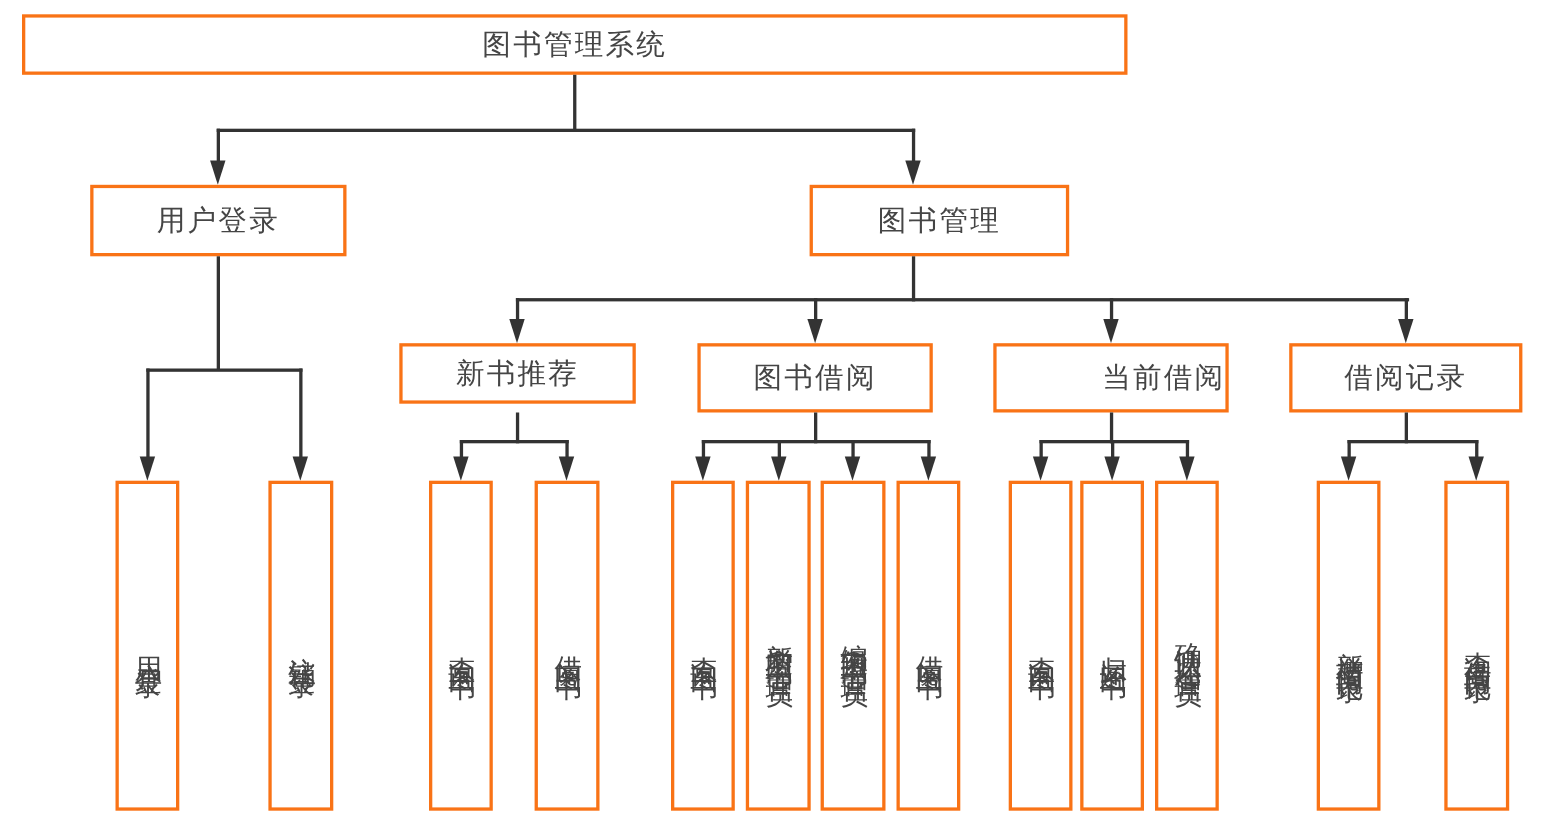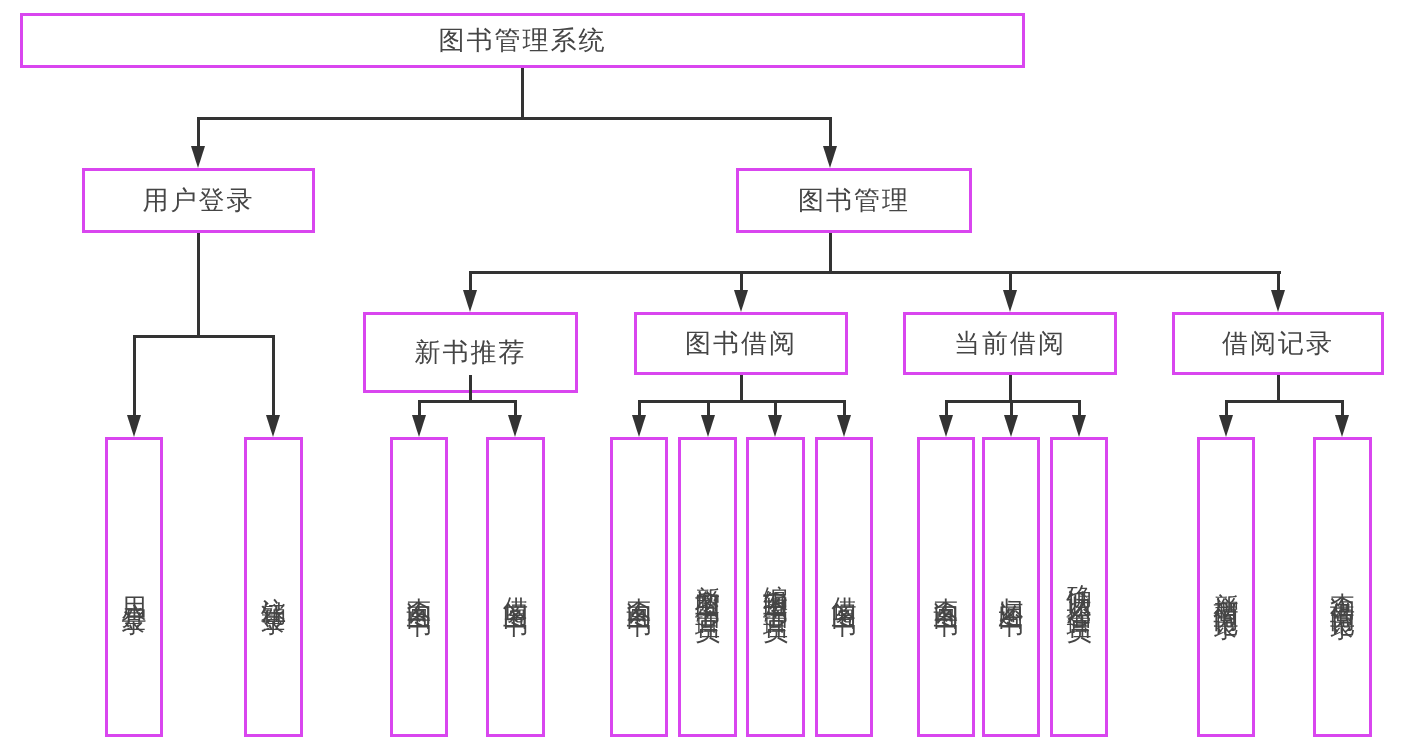--- a/index.html
+++ b/index.html
@@ -6,21 +6,21 @@
   #canvas{
     position:relative;
     width:1405px;height:747px;
     background:#ffffff;
     font-family:"Liberation Sans","DejaVu Sans",sans-serif;
     overflow:hidden;
   }
   .box{
     position:absolute;
     background:#ffffff;
-    border:3px solid #d946ef;
+    border:3px solid #f97316;
     box-sizing:border-box;
     display:flex;align-items:center;justify-content:center;
   }
   .hlabel{
     font-size:26px;
     letter-spacing:2px;
     color:#454545;
     white-space:nowrap;
   }
   .leaf{top:437px;height:300px;}
@@ -84,27 +84,27 @@
   <div class="h" style="left:469px;top:271px;width:812px;"></div>
   <div class="v" style="left:469px;top:271px;height:22px;"></div>
   <div class="arrow" style="left:463px;top:290px;"></div>
   <div class="v" style="left:740px;top:271px;height:22px;"></div>
   <div class="arrow" style="left:734px;top:290px;"></div>
   <div class="v" style="left:1009px;top:271px;height:22px;"></div>
   <div class="arrow" style="left:1003px;top:290px;"></div>
   <div class="v" style="left:1277px;top:271px;height:22px;"></div>
   <div class="arrow" style="left:1271px;top:290px;"></div>
 
-  <div class="box" style="left:363px;top:312px;width:215px;height:81px;text-align:right;">
+  <div class="box" style="left:363px;top:312px;width:215px;height:55px;text-align:right;">
     <span class="hlabel">新书推荐</span>
   </div>
   <div class="box" style="left:634px;top:312px;width:214px;height:63px;">
     <span class="hlabel">图书借阅</span>
   </div>
-  <div class="box" style="left:903px;top:312px;width:214px;height:63px;">
+  <div class="box" style="left:903px;top:312px;width:214px;height:63px;justify-content:flex-end;">
     <span class="hlabel">当前借阅</span>
   </div>
   <div class="box" style="left:1172px;top:312px;width:212px;height:63px;align-items:center;">
     <span class="hlabel">借阅记录</span>
   </div>
 
   <div class="v" style="left:469px;top:375px;height:28px;"></div>
   <div class="h" style="left:418px;top:400px;width:99px;"></div>
   <div class="v" style="left:418px;top:400px;height:18px;"></div>
   <div class="arrow" style="left:412px;top:415px;"></div>

